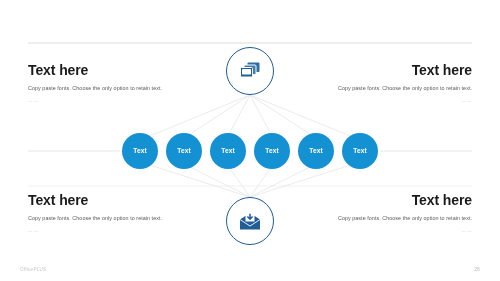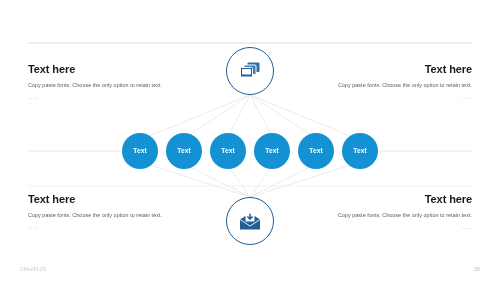--- a/index.html
+++ b/index.html
@@ -25,21 +25,21 @@
     width: 500px;
     height: 281px;
   }
 
   
   .block {
     position: absolute;
     width: 140px;
   }
   .block .heading {
-    font-size: 11px;
+    font-size: 14px;
     font-weight: bold;
     color: #1a1a1a;
     letter-spacing: -0.1px;
     margin: 0 0 5px 0;
     line-height: 1.1;
   }
   .block .body {
     font-size: 5.4px;
     color: #5a5a5a;
     line-height: 1.85;

